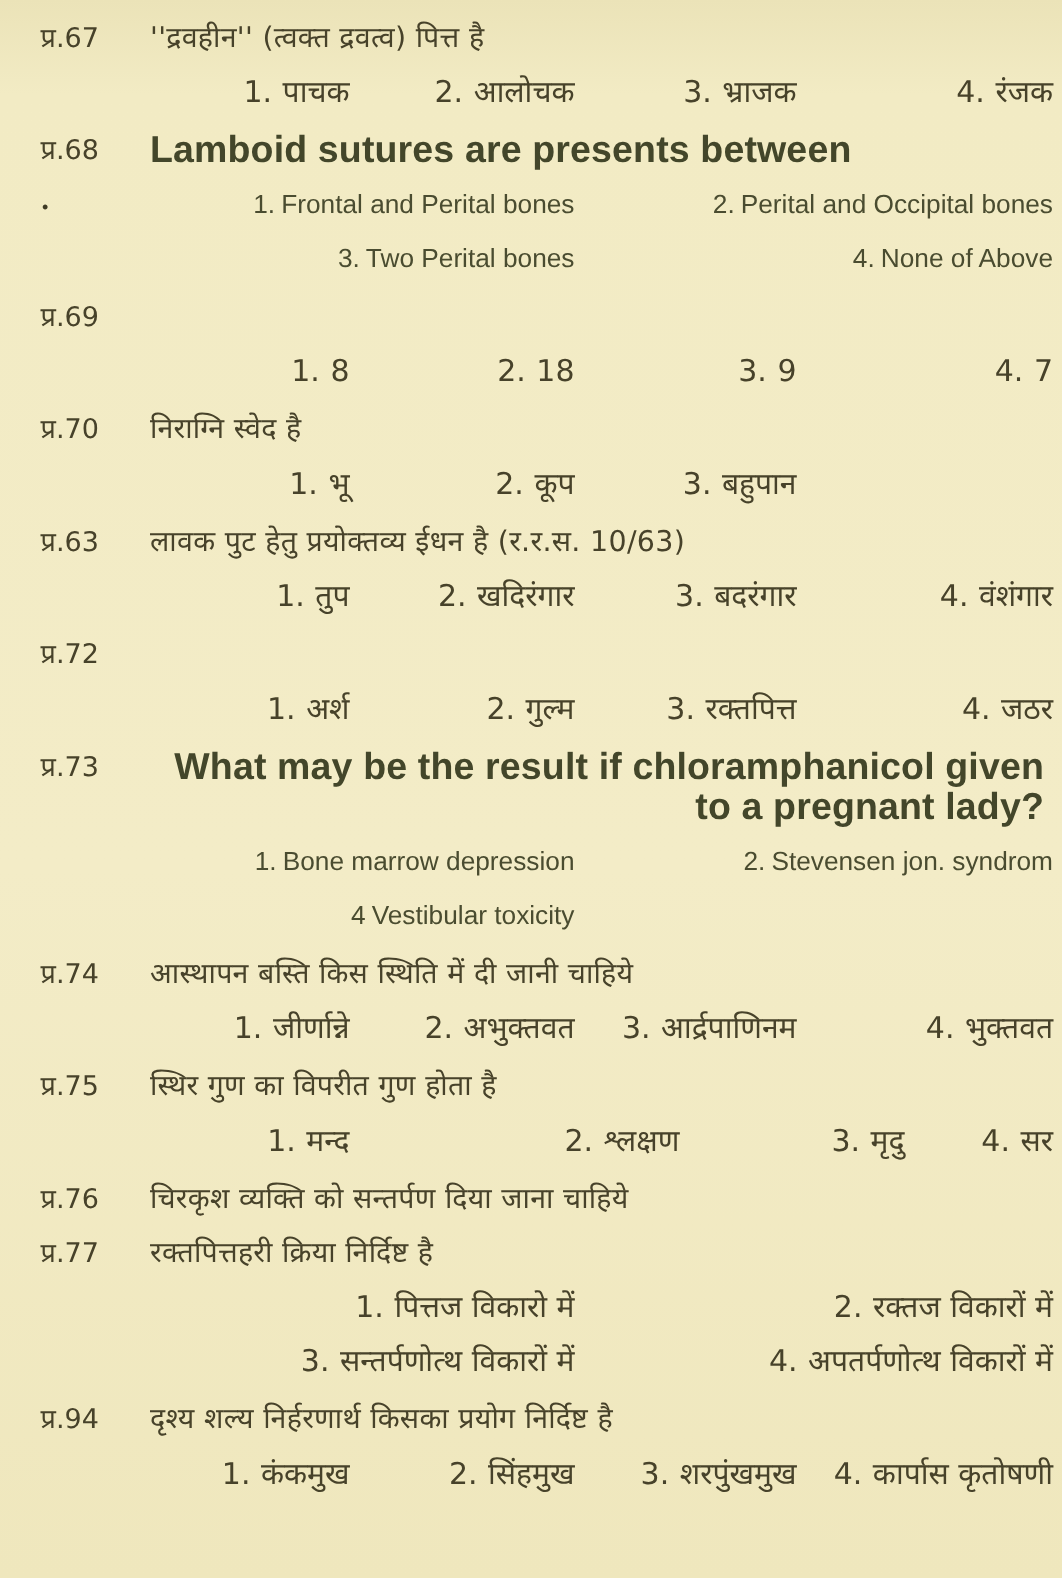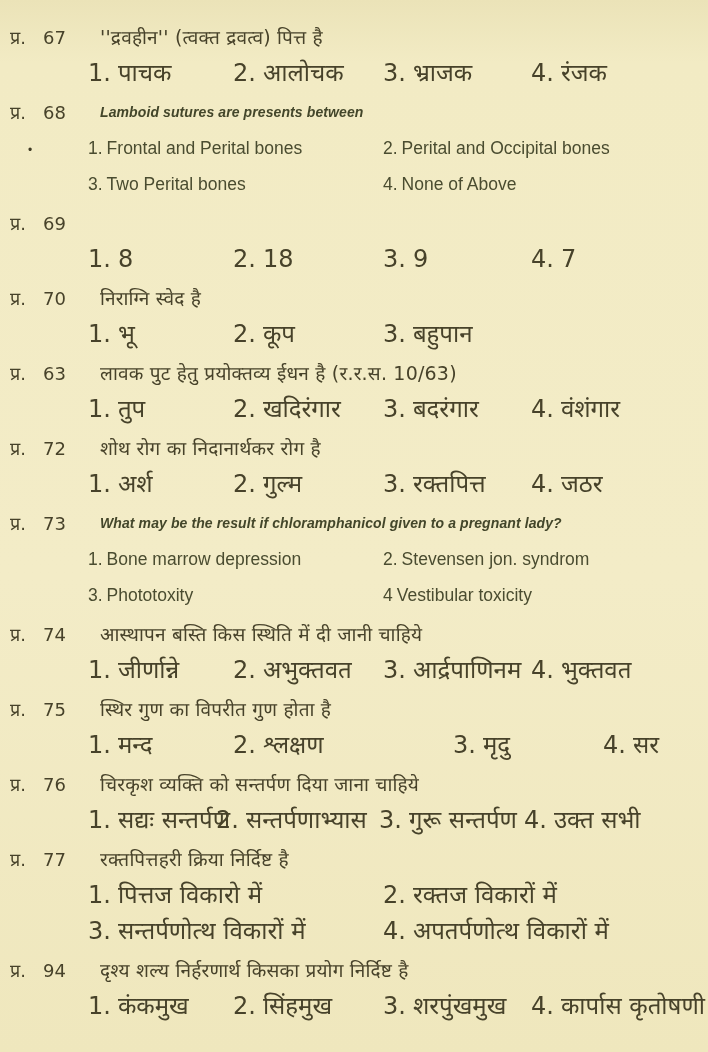--- a/index.html
+++ b/index.html
@@ -1,40 +1,41 @@
 <!DOCTYPE html>
 <html><head>
 <meta charset="utf-8">
 <style>
   html,body { margin:0; padding:0; }
   .page {
     position:relative;
     width:708px; height:1052px;
     box-sizing:border-box;
-    padding-top:24px;
+    padding-top:12px;
     overflow:hidden;
     background:linear-gradient(180deg,#ebe3b8 0%, #f2ebc4 6%, #f3ecc7 55%, #efe7bd 100%);
     font-family:"DejaVu Sans","Liberation Sans",sans-serif;
     color:#47422a;
+    text-align:right;
   }
   .question-block { position:relative; }
   .q-head { display:flex; padding:0 12px 0 10px; margin-bottom:9px; }
   .q-label { display:flex; width:78px; min-width:78px; font-size:18px; line-height:27px; }
   .q-prefix { width:33px; }
   .q-text { font-size:19px; line-height:27px; letter-spacing:0.2px;margin-left:12px; }
   .en .q-text {
     font-family:"Liberation Sans",sans-serif;
-    font-weight:bold; font-size:14px; color:#43462a; letter-spacing:0.1px;font-style:italic;
+    font-weight:bold; font-size:25px; color:#43462a; letter-spacing:0.1px;
   }
   .options { display:grid; margin:0 6px 12px 88px; row-gap:9px; }
   .cols-a { grid-template-columns:145px 150px 148px auto; }
   .cols-b { grid-template-columns:145px 220px 150px auto; }
   .cols-c { grid-template-columns:128px 163px 145px auto; }
   .two    { grid-template-columns:295px auto; }
-  .option { font-size:24px; line-height:27px; white-space:nowrap; position:relative; }
+  .option { font-size:20px; line-height:27px; white-space:nowrap; position:relative; }
   .en .option { font-family:"Liberation Sans",sans-serif; font-size:17.5px; color:#4a4c30; }
   .opt-num { margin-right:7px; }
   .en .opt-num { margin-right:4px; }
   .bullet {
     position:absolute; left:-60px; top:2px;
     font-size:12px; color:#3f3a24;
   }
 </style>
 </head>
 <body>
@@ -118,42 +119,40 @@
           <div class="option"><span class="opt-num">4.</span><span class="opt-text">वंशंगार</span></div>
         </div>
   </div>
 
   <div class="question-block">
     <div class="q-head">
       <div class="q-label">
         <span class="q-prefix">प्र.</span>
         <span class="q-num">72</span>
       </div>
-      <div class="q-text">शोथ रोग का निदानार्थकर रोग है</div>
     </div>
     <div class="options cols-a">
           <div class="option"><span class="opt-num">1.</span><span class="opt-text">अर्श</span></div>
           <div class="option"><span class="opt-num">2.</span><span class="opt-text">गुल्म</span></div>
           <div class="option"><span class="opt-num">3.</span><span class="opt-text">रक्तपित्त</span></div>
           <div class="option"><span class="opt-num">4.</span><span class="opt-text">जठर</span></div>
         </div>
   </div>
 
   <div class="question-block en">
     <div class="q-head">
       <div class="q-label">
         <span class="q-prefix">प्र.</span>
         <span class="q-num">73</span>
       </div>
       <div class="q-text">What may be the result if chloramphanicol given to a pregnant lady?</div>
     </div>
     <div class="options two">
           <div class="option"><span class="opt-num">1.</span><span class="opt-text">Bone marrow depression</span></div>
           <div class="option"><span class="opt-num">2.</span><span class="opt-text">Stevensen jon. syndrom</span></div>
-          <div class="option"><span class="opt-num">3.</span><span class="opt-text">Phototoxity</span></div>
           <div class="option"><span class="opt-num">4</span><span class="opt-text">Vestibular toxicity</span></div>
         </div>
   </div>
 
   <div class="question-block">
     <div class="q-head">
       <div class="q-label">
         <span class="q-prefix">प्र.</span>
         <span class="q-num">74</span>
       </div>
@@ -184,26 +183,20 @@
   </div>
 
   <div class="question-block">
     <div class="q-head">
       <div class="q-label">
         <span class="q-prefix">प्र.</span>
         <span class="q-num">76</span>
       </div>
       <div class="q-text">चिरकृश व्यक्ति को सन्तर्पण दिया जाना चाहिये</div>
     </div>
-    <div class="options cols-c">
-          <div class="option"><span class="opt-num">1.</span><span class="opt-text">सद्यः सन्तर्पण</span></div>
-          <div class="option"><span class="opt-num">2.</span><span class="opt-text">सन्तर्पणाभ्यास</span></div>
-          <div class="option"><span class="opt-num">3.</span><span class="opt-text">गुरू सन्तर्पण</span></div>
-          <div class="option"><span class="opt-num">4.</span><span class="opt-text">उक्त सभी</span></div>
-        </div>
   </div>
 
   <div class="question-block">
     <div class="q-head">
       <div class="q-label">
         <span class="q-prefix">प्र.</span>
         <span class="q-num">77</span>
       </div>
       <div class="q-text">रक्तपित्तहरी क्रिया निर्दिष्ट है</div>
     </div>

